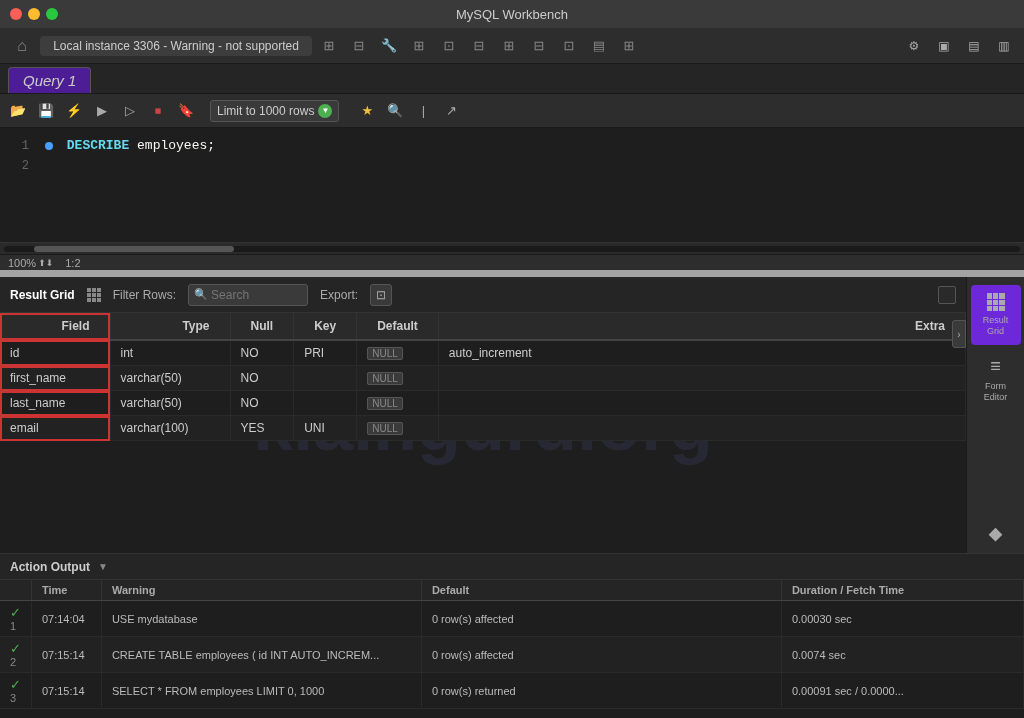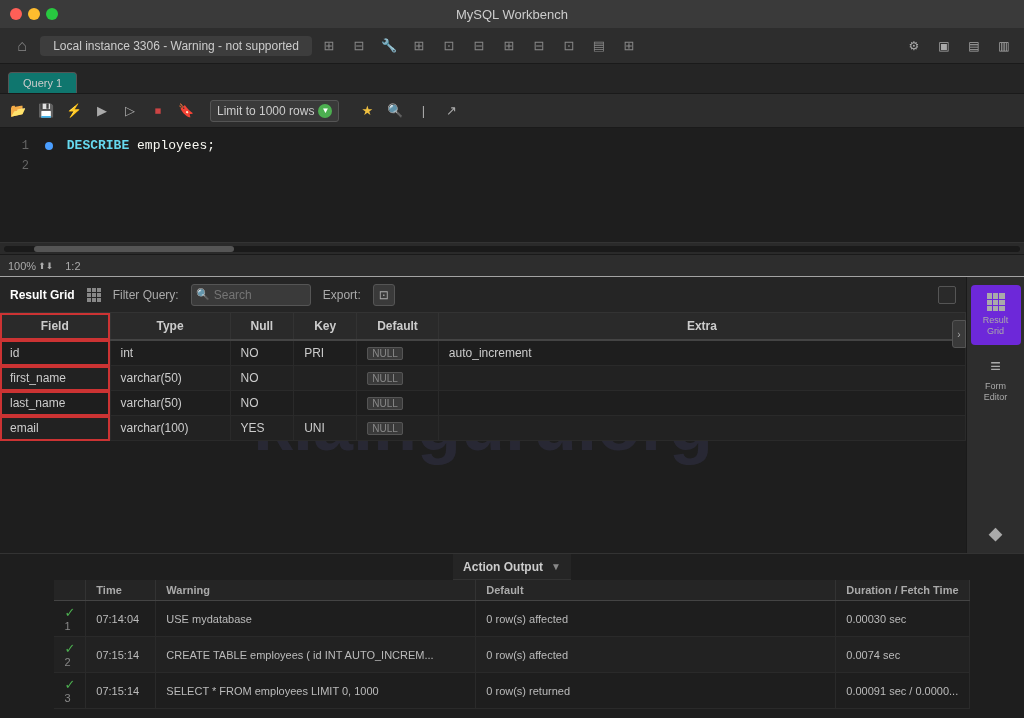--- a/index.html
+++ b/index.html
@@ -105,28 +105,29 @@
     
     .tab-bar {
       background: #252525;
       height: 30px;
       display: flex;
       align-items: flex-end;
       padding: 0 8px;
       border-bottom: 1px solid #1a1a1a;
     }
     .tab {
-      background: #0f766e;
+      background: #4c1d95;
       border: 1px solid #555;
       border-bottom: none;
       border-radius: 4px 4px 0 0;
       padding: 4px 14px;
       color: #cccccc;
-      font-size: 11px;
+      font-size: 15px;
       cursor: pointer;
+      font-style: italic;
     }
 
     
     .query-toolbar {
       background: #2d2d2d;
       height: 34px;
       display: flex;
       align-items: center;
       padding: 0 6px;
       border-bottom: 1px solid #1a1a1a;
@@ -233,21 +234,21 @@
       left: 30px;
     }
 
     
     .status-bar-editor {
       background: #2d2d2d;
       height: 22px;
       display: flex;
       align-items: center;
       padding: 0 8px;
-      border-bottom: 1px solid #a3a3a3;
+      border-bottom: 7px solid #a3a3a3;
       gap: 12px;
     }
     .zoom-control {
       display: flex;
       align-items: center;
       gap: 2px;
       color: #aaa;
       font-size: 11px;
     }
     .line-info { color: #aaa; font-size: 11px; }
@@ -377,21 +378,21 @@
       width: 100%;
       border-collapse: collapse;
       position: relative;
       z-index: 1;
     }
     thead tr {
       background: #2a2a2a;
     }
     th {
       padding: 6px 20px;
-      text-align: center;
+      text-align: right;
       font-weight: 600;
       color: #cccccc;
       border-right: 1px solid #333;
       border-bottom: 2px solid #444;
       font-size: 12px;
     }
     td {
       padding: 5px 10px;
       border-right: 1px solid #2a2a2a;
       border-bottom: 1px solid #2a2a2a;
@@ -446,21 +447,20 @@
     }
     .lock-icon { color: #4a9eff; font-size: 12px; }
 
     
     .action-output-panel {
       background: #1e1e1e;
       border-top: 1px solid #333;
       height: 165px;
       display: flex;
       flex-direction: column;
-      align-items: center;
     }
     .action-output-header {
       background: #252525;
       height: 26px;
       display: flex;
       align-items: center;
       padding: 0 10px;
       border-bottom: 1px solid #333;
       gap: 8px;
     }
@@ -626,21 +626,21 @@
           <div style="background:#888;"></div>
             <div style="background:#888;"></div>
             <div style="background:#888;"></div>
           <div style="background:#888;"></div>
             <div style="background:#888;"></div>
             <div style="background:#888;"></div>
           <div style="background:#888;"></div>
             <div style="background:#888;"></div>
             <div style="background:#888;"></div>
         </div>
-        <span class="filter-label">Filter Query:</span>
+        <span class="filter-label">Filter Rows:</span>
         <div class="search-wrapper">
           <span class="search-icon-inner">🔍</span>
           <input type="text" class="search-box" placeholder="Search" style="background: rgb(58, 58, 58); border: 1px solid rgb(85, 85, 85); border-radius: 3px; padding: 2px 8px 2px 22px; color: rgb(204, 204, 204); font-size: 12px; height: 22px; width: 120px; outline: none;">
         </div>
         <span class="export-label">Export:</span>
         <div class="export-btn">⊡</div>
         <div class="spacer"></div>
         <div class="checkbox-area"></div>
       </div>
 

